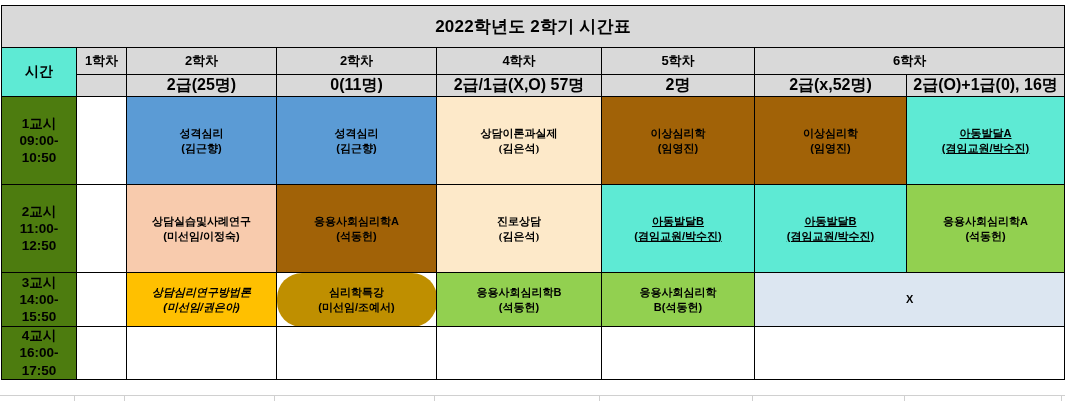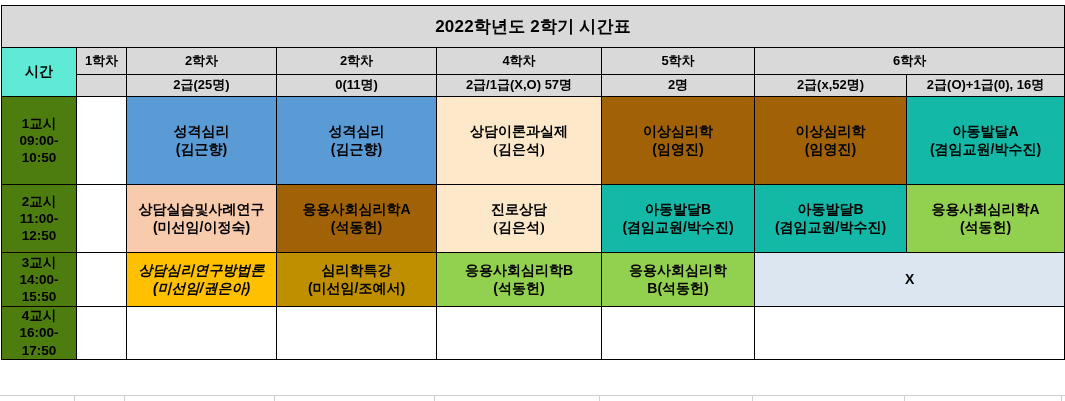--- a/index.html
+++ b/index.html
@@ -49,56 +49,56 @@
     font-size: 17px;
     letter-spacing: 0.2px;
   }
 
   
   .hdr {
     background: #d9d9d9;
     font-size: 13px;
   }
   .hdr-term { height: 27px; }
-  .hdr-sub  { height: 22px; font-size: 13px; }
+  .hdr-sub  { height: 22px; font-size: 16px; }
 
   .time-head {
     background: #5eead4;
     font-size: 14px;
   }
 
   
   .time-cell {
     background: #4d7c0f;
     font-size: 13.5px;
     width: 75px;
     line-height: 1.45;
   }
 
   
   .cell {
-    font-size: 14px;
+    font-size: 11px;
     background: #ffffff;
   }
   .cell .sub { display: block; }
 
   .r1 { height: 88px; }
-  .r2 { height: 68px; margin-top: 13px; }
+  .r2 { height: 88px; margin-top: 13px; }
   .r3 { height: 54px; }
   .r4 { height: 51px; }
 
   
   .fill-blue      { background: #5b9bd5; }
   .fill-peach     { background: #f8cbad; }
   .fill-amber     { background: #ffc000; font-style: italic; }
-  .fill-darkamber { background: #bf8f00; }
+  .fill-darkamber { background: #bf8f00; border-radius: 25px; }
   .fill-cream     { background: #fde9c9; font-family: Liberation Serif, serif; }
   .fill-lgreen    { background: #a16207; }
   .fill-green     { background: #92d050; }
-  .fill-gray      { background: #14b8a6; }
+  .fill-gray      { background: #5eead4; text-decoration: underline; }
   .fill-lblue     { background: #dce6f1; }
   .fill-white     { background: #ffffff; }
 
   
   .sheet-edge {
     position: absolute;
     left: 0;
     bottom: 0;
     width: 1065px;
     height: 6px;

